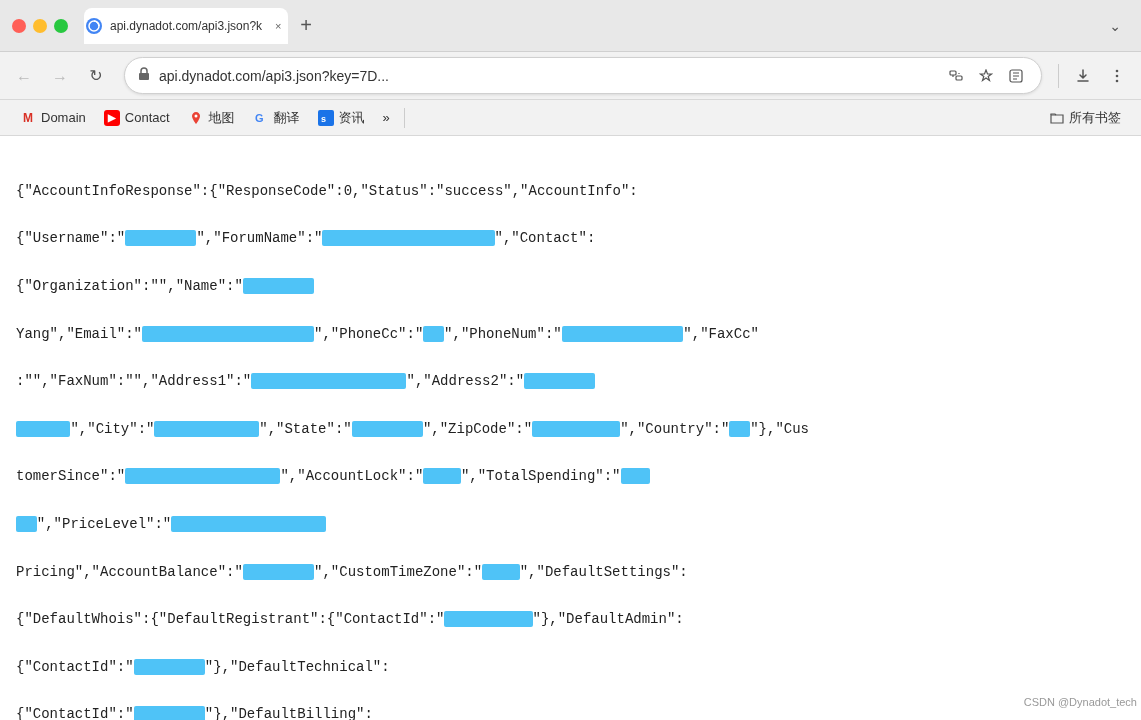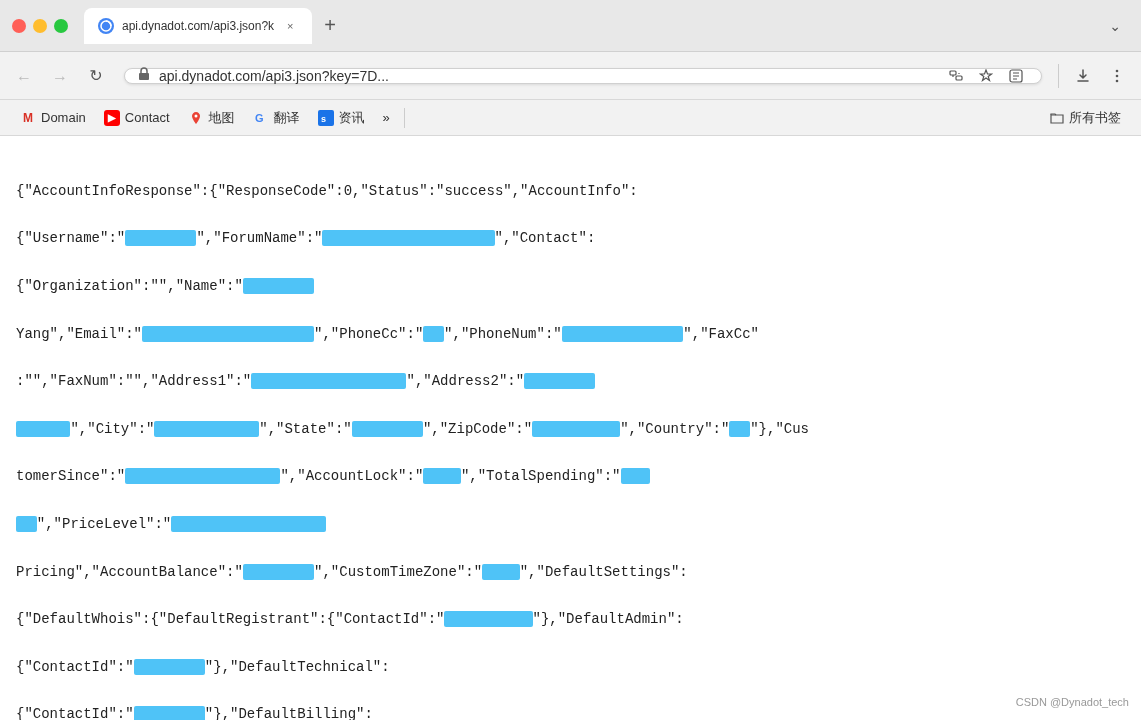--- a/index.html
+++ b/index.html
@@ -37,21 +37,21 @@
 
     .tab-area {
       display: flex;
       align-items: center;
       flex: 1;
       gap: 4px;
     }
     .tab {
       background: #ffffff;
       border-radius: 8px 8px 0 0;
-      padding: 6px 14px;
+      padding: 6px 2px;
       display: flex;
       align-items: center;
       gap: 8px;
       height: 36px;
       font-size: 13px;
       color: #333;
       min-width: 200px;
     }
     .tab-favicon {
       width: 16px;
@@ -111,21 +111,21 @@
       border-radius: 50%;
       display: flex; align-items: center; justify-content: center;
       cursor: pointer;
       color: #555;
       font-size: 16px;
     }
     .nav-btn.disabled { color: #bbb; cursor: default; }
 
     .address-bar {
       flex: 1;
-      height: 16px;
+      height: 37px;
       background: #ffffff;
       border-radius: 20px;
       display: flex;
       align-items: center;
       padding: 0 12px;
       gap: 8px;
       border: 1px solid #d0d0d0;
       box-shadow: 0 1px 3px rgba(0,0,0,0.1);
       margin: 0 8px;
     }
@@ -234,21 +234,21 @@
       color: #222;
       border-radius: 2px;
       padding: 0 2px;
       display: inline;
     }
 
     
     .watermark {
       position: absolute;
       bottom: 8px;
-      right: 12px;
+      right: 4px;
       font-size: 11px;
       color: #999;
       font-family: sans-serif;
     }
   </style>
 </head>
 <body>
 
 <div class="titlebar">
   <div class="traffic-lights">

